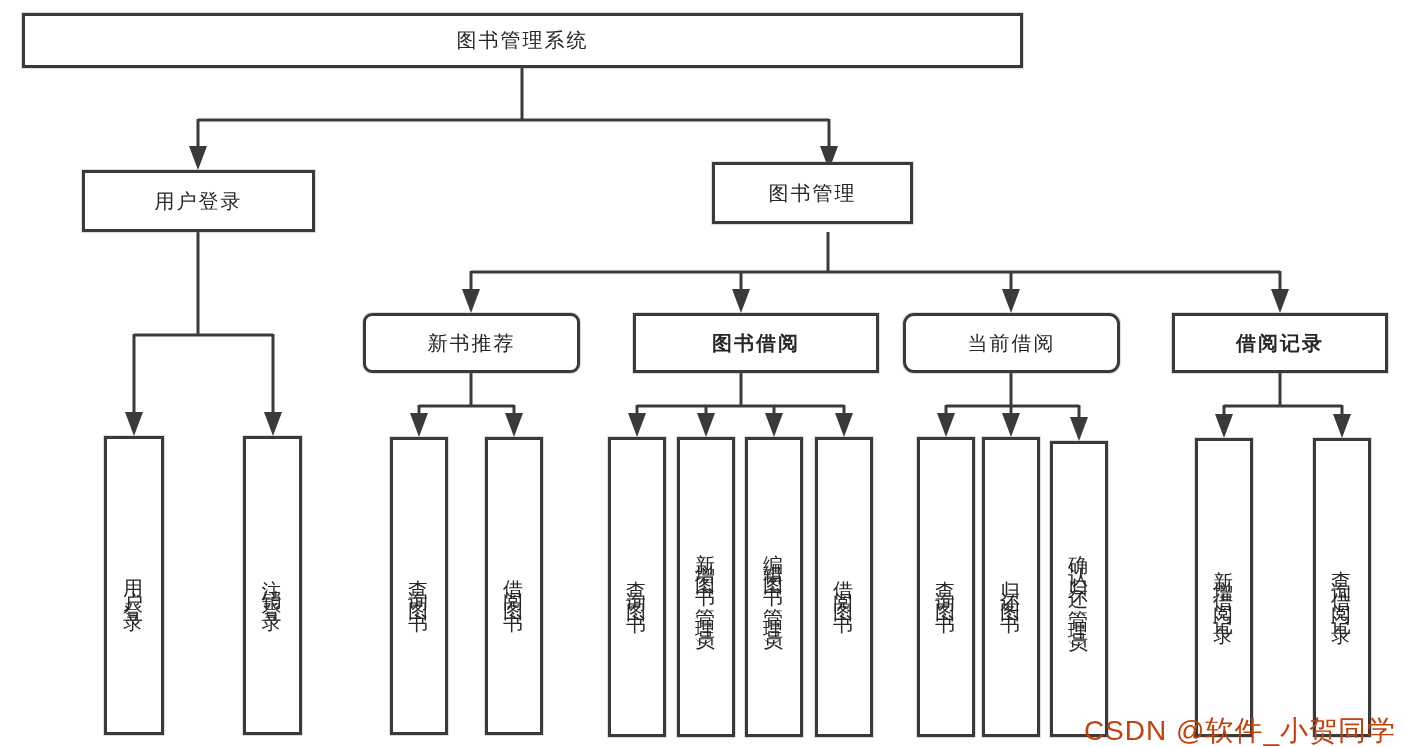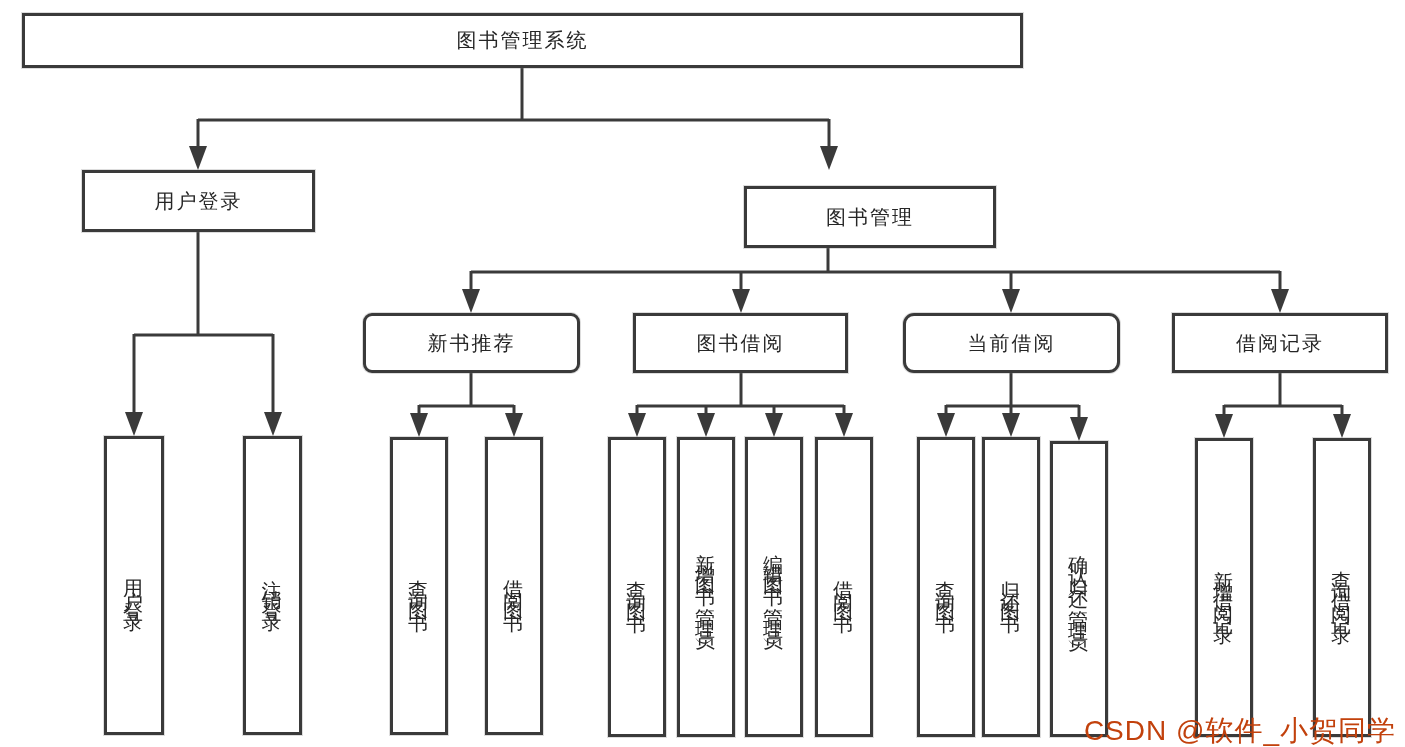--- a/index.html
+++ b/index.html
@@ -47,26 +47,26 @@
     text-orientation: mixed;
     font-size: 20px;
     letter-spacing: 11px;
     color: #262626;
     box-shadow: 0 0 0 1px rgba(120,120,120,0.25);
   }
   
   #n-root   { left: 22px;  top: 13px;  width: 1001px; height: 55px; }
   
   #n-login  { left: 82px;  top: 170px; width: 233px;  height: 62px; }
-  #n-mgmt   { left: 712px; top: 186px; width: 252px;  height: 62px; margin-left: 32px; }
+  #n-mgmt   { left: 712px; top: 162px; width: 201px;  height: 62px; }
   
   #n-cat0   { left: 363px;  top: 313px; width: 217px; height: 60px; border-radius: 9px; }
-  #n-cat1   { left: 633px;  top: 313px; width: 215px; height: 60px; }
+  #n-cat1   { left: 633px;  top: 313px; width: 246px; height: 60px; font-weight: bold; }
   #n-cat2   { left: 903px;  top: 313px; width: 217px; height: 60px; border-radius: 11px; }
-  #n-cat3   { left: 1172px; top: 313px; width: 216px; height: 60px; }
+  #n-cat3   { left: 1172px; top: 313px; width: 216px; height: 60px; font-weight: bold; }
   
   #l-0  { left: 104px;  top: 436px; width: 60px; height: 299px; }
   #l-1  { left: 243px;  top: 436px; width: 59px; height: 299px; }
   #l-2  { left: 390px;  top: 437px; width: 58px; height: 298px; }
   #l-3  { left: 485px;  top: 437px; width: 58px; height: 298px; }
   #l-4  { left: 608px;  top: 437px; width: 58px; height: 300px; }
   #l-5  { left: 677px;  top: 437px; width: 58px; height: 300px; }
   #l-6  { left: 745px;  top: 437px; width: 58px; height: 300px; }
   #l-7  { left: 815px;  top: 437px; width: 58px; height: 300px; }
   #l-8  { left: 917px;  top: 437px; width: 58px; height: 300px; }

